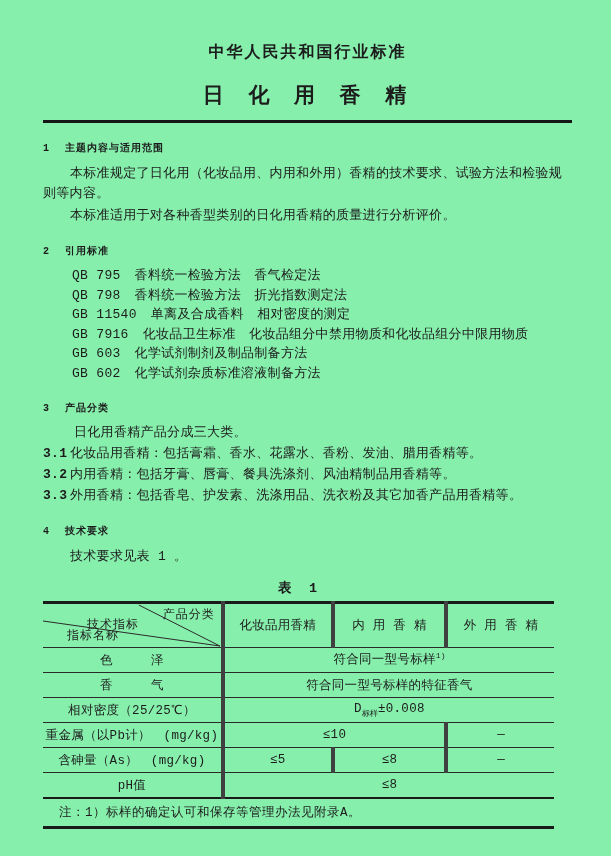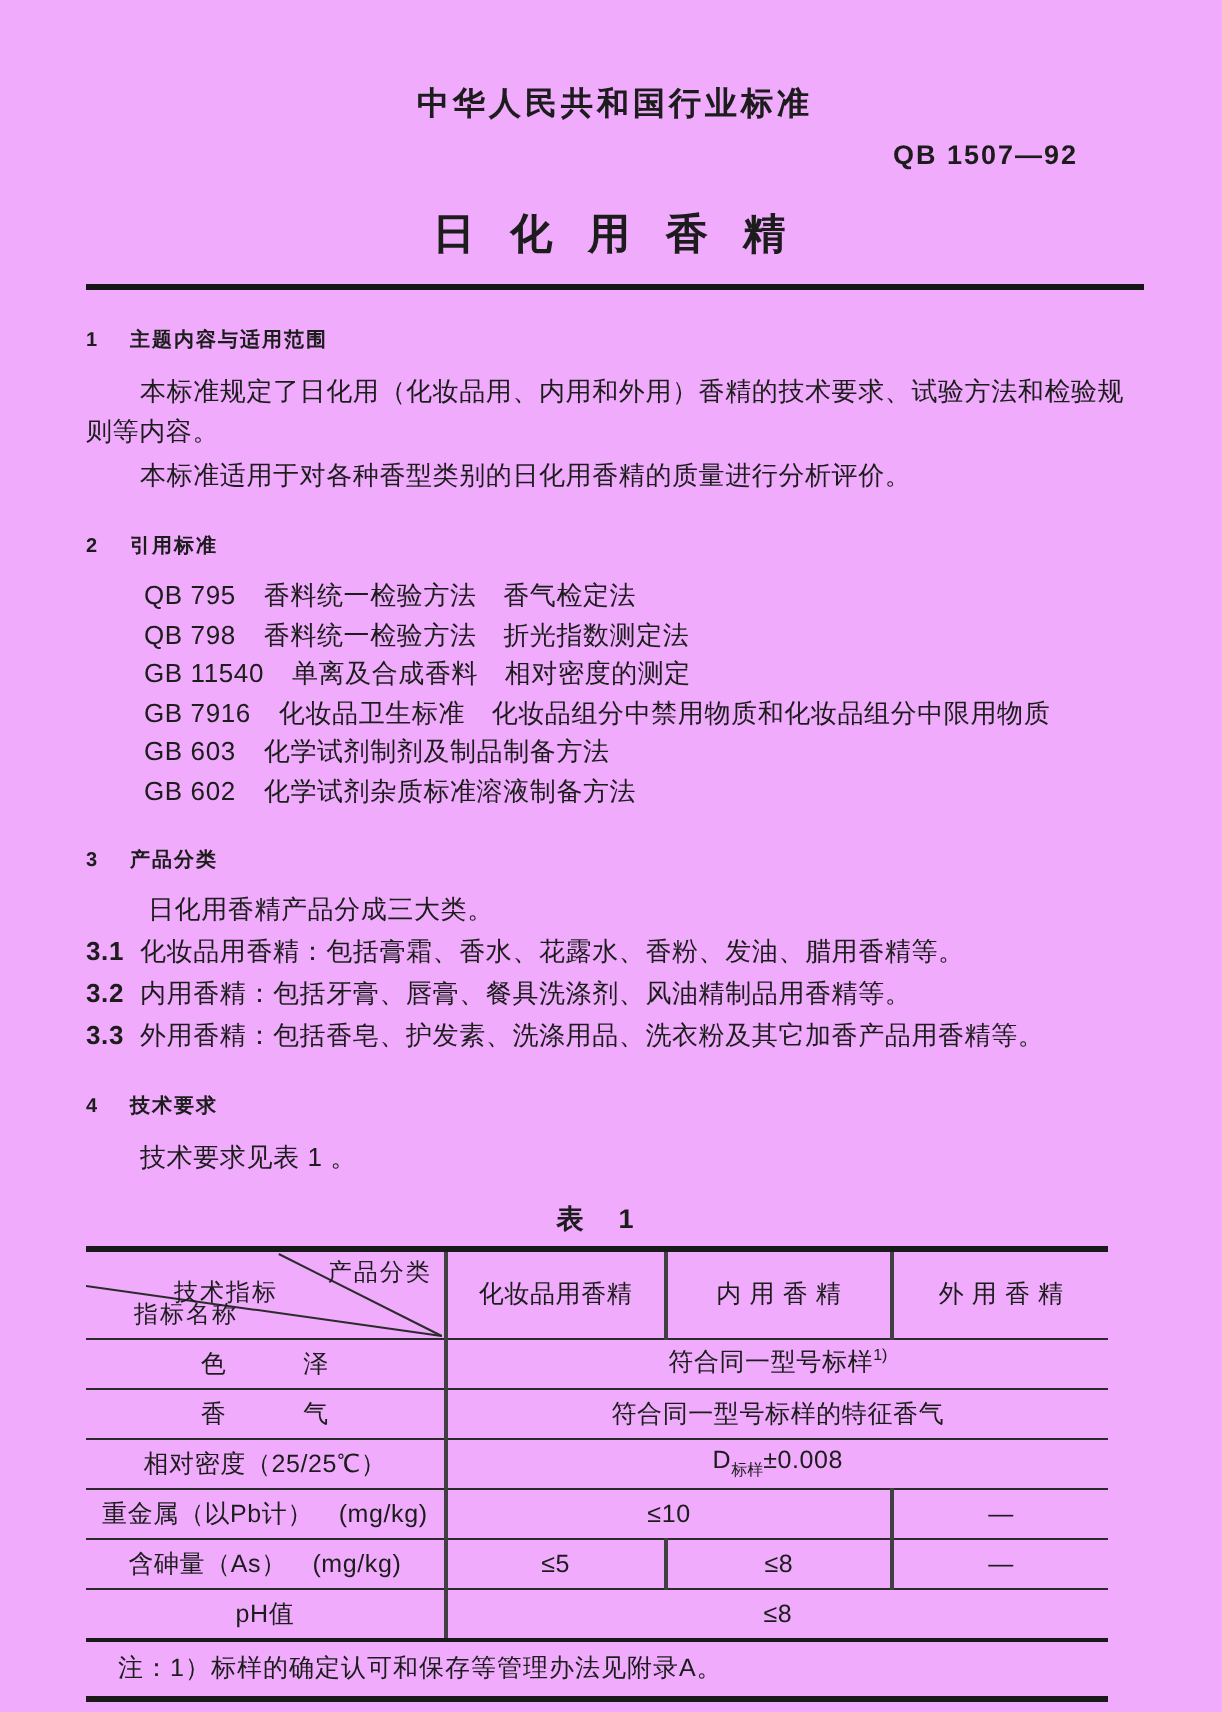--- a/index.html
+++ b/index.html
@@ -1,22 +1,22 @@
 <!DOCTYPE html>
 <html><head>
 <meta charset="utf-8">
 <style>
   html,body{margin:0;padding:0;background:#e8e8e6;}
   .page{
     position:relative;
     width:611px;height:856px;
     margin:0 auto;
-    background:#f0abfc;
+    background:#86efac;
     color:#1c1c1c;
-    font-family:Liberation Sans, sans-serif;
+    font-family:Liberation Mono, monospace;
     font-size:13px;
     letter-spacing:0.3px;
     box-sizing:border-box;
     padding:42px 39px 0 43px;
     overflow:hidden;
   }
   
   .std-label{text-align:center;font-size:16px;font-weight:bold;letter-spacing:2px;}
   .std-no{text-align:right;padding-right:33px;font-size:13.5px;font-weight:bold;margin-top:7px;letter-spacing:1px;}
   .doc-title{text-align:center;font-size:21px;font-weight:bold;letter-spacing:6px;margin-top:18px;}
@@ -31,41 +31,40 @@
   .ref-item .code{display:inline-block;margin-right:14px;}
   .cls-intro{margin-top:8px;line-height:20px;text-indent:31px;}
   .cls-item{line-height:21px;}
   .cls-item .no{display:inline-block;min-width:27px;font-weight:bold;}
   
   .tbl-caption{margin-top:12px;width:511px;text-align:center;font-size:13.5px;font-weight:bold;letter-spacing:2px;}
   table.t1{margin-top:4px;width:511px;border-collapse:collapse;table-layout:fixed;
            border-top:3px solid #1a1a1a;font-size:12.5px;}
   table.t1 td,table.t1 th{border-bottom:1px solid #2a2a2a;text-align:center;
            font-weight:normal;padding:0;height:24px;vertical-align:middle;}
-  table.t1 .vline{border-left:2px solid #404040;}
+  table.t1 .vline{border-left:4px solid #404040;}
   table.t1 tr.hdr td,table.t1 tr.hdr th{height:43px;}
   table.t1 tr.ph-row td{border-bottom:2px solid #1a1a1a;}
   table.t1 tr.note-row td{border-bottom:3px solid #1a1a1a;text-align:left;
            padding:3px 0 4px 16px;height:20px;letter-spacing:0.5px;}
   .corner{position:relative;}
   .corner svg{position:absolute;left:0;top:0;width:100%;height:100%;}
   .corner span{position:absolute;font-size:12px;letter-spacing:1px;}
   .corner .c-top{top:2px;right:6px;}
   .corner .c-mid{top:12px;left:44px;text-align:center;}
   .corner .c-bot{bottom:3px;left:24px;}
   sub.smp{font-size:8px;letter-spacing:0;}
   sup.fn{font-size:8px;letter-spacing:0;}
 </style>
 </head>
 <body>
 
 <div class="page">
 
   <div class="std-label">中华人民共和国行业标准</div>
-  <div class="std-no">QB 1507—92</div>
   <div class="doc-title">日 化 用 香 精</div>
   <div class="head-rule"></div>
 
   <div class="sec-h">
     <span class="no">1</span><span>主题内容与适用范围</span>
   </div>
   <div class="para">本标准规定了日化用（化妆品用、内用和外用）香精的技术要求、试验方法和检验规则等内容。</div>
   <div class="para2">本标准适用于对各种香型类别的日化用香精的质量进行分析评价。</div>
 
   <div class="sec-h">

